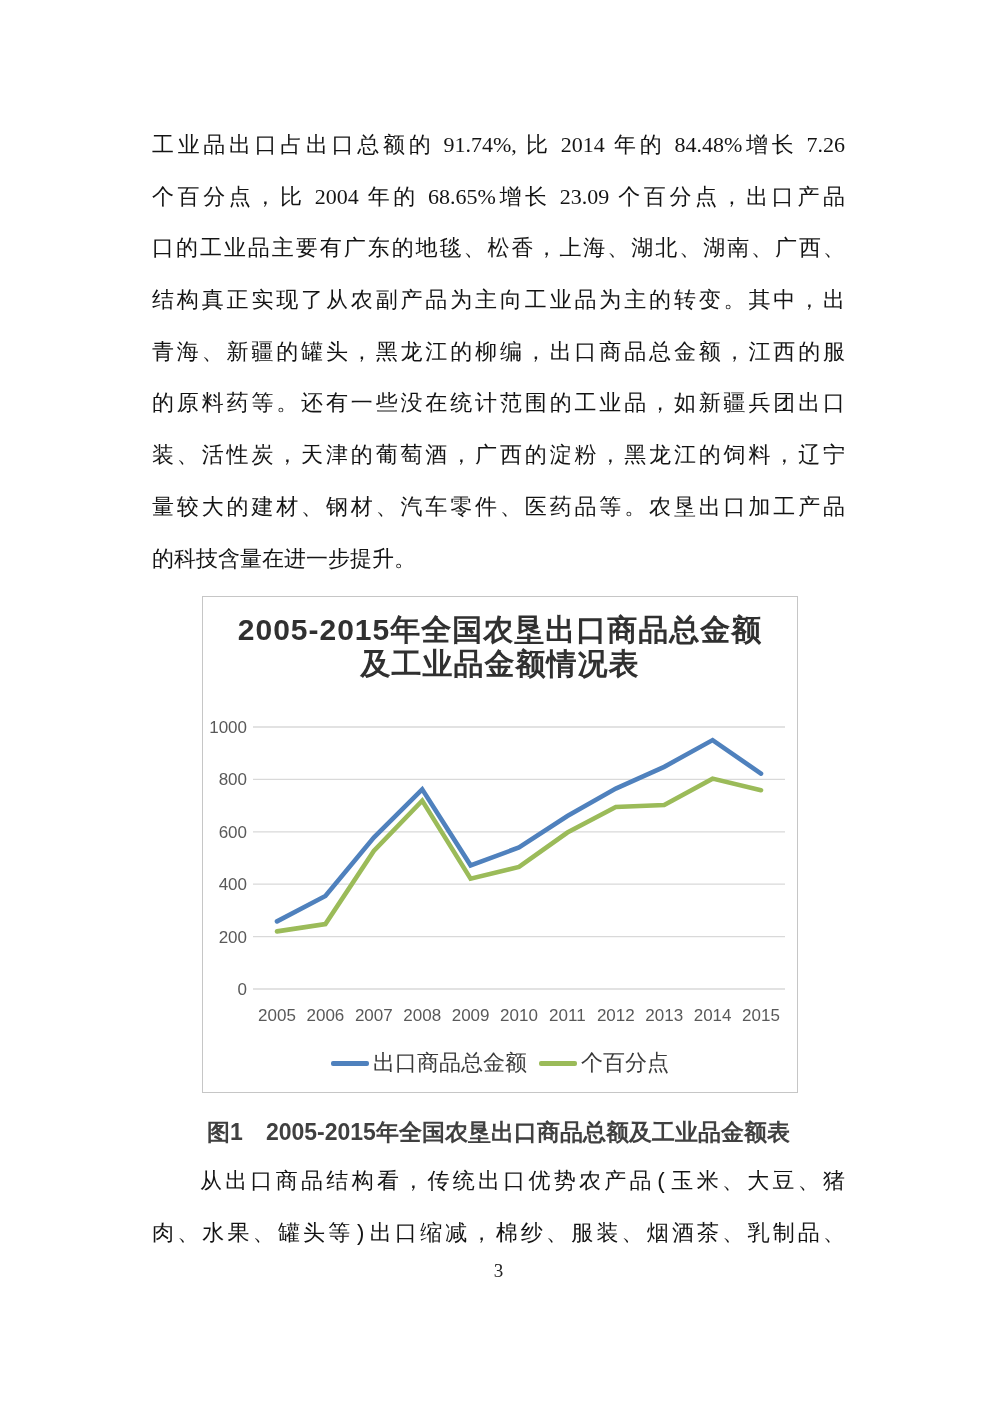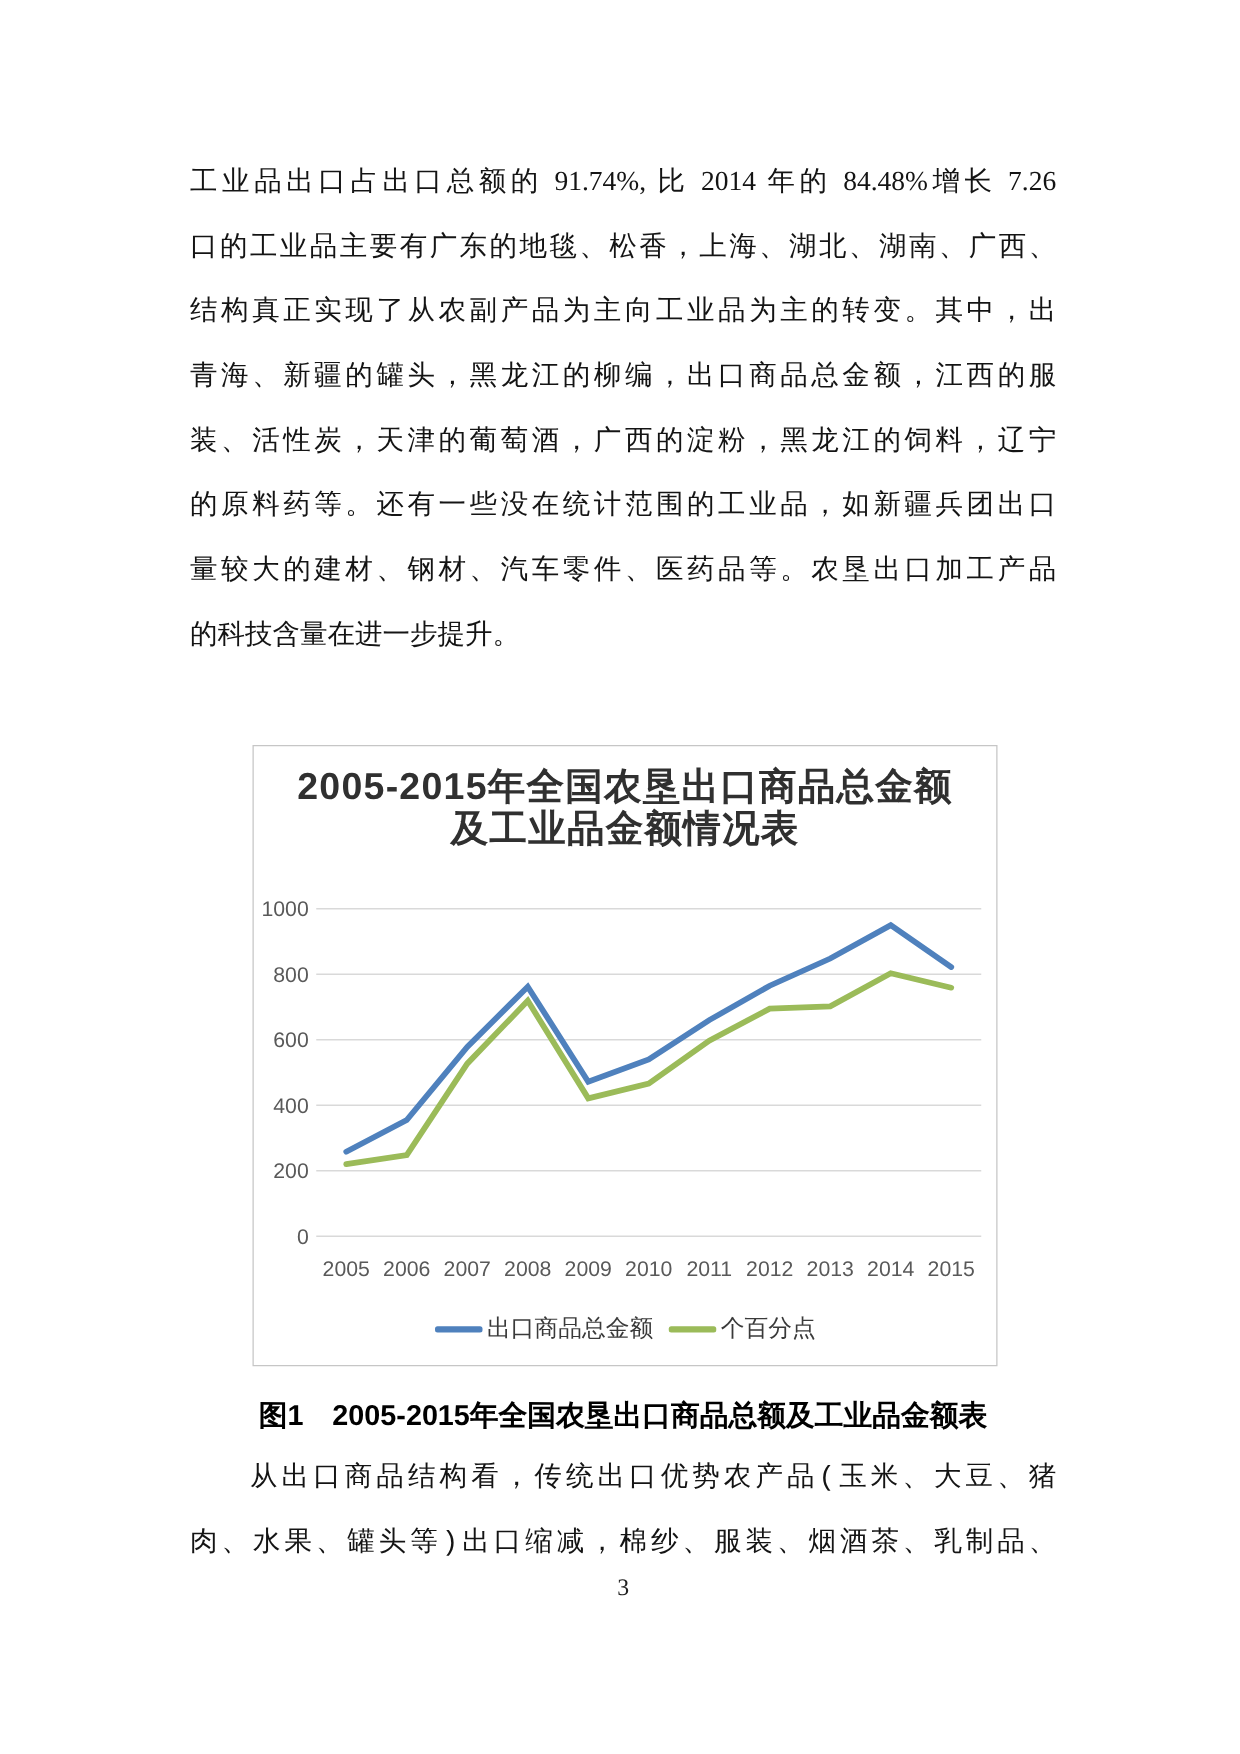--- a/index.html
+++ b/index.html
@@ -33,49 +33,50 @@
   .chart-title{
     position:absolute;top:16px;left:0;width:100%;
     text-align:center;font-weight:700;font-size:30px;line-height:34px;
     color:#303030;letter-spacing:1px;
   }
   #chart-svg{position:absolute;left:0;top:0;width:596px;height:497px;}
   #chart-svg .tick{font-family:"Liberation Sans","DejaVu Sans",sans-serif;font-size:17px;fill:#595959;}
   .chart-legend{
     position:absolute;left:0;top:452px;width:100%;height:28px;
     display:flex;align-items:center;justify-content:center;gap:4px;
-    font-size:19px;color:#3a3a3a;
+    font-size:22px;color:#3a3a3a;
   }
   .legend-swatch{display:inline-block;width:38px;height:5px;border-radius:2px;margin-right:4px;}
   .legend-item{display:flex;align-items:center;}
   .legend-item + .legend-item{margin-left:8px;}
 
   .fig-caption{
     position:absolute;left:152px;top:1117px;width:693px;
     text-align:center;
     font-family:"Liberation Sans","DejaVu Sans",sans-serif;
-    font-weight:700;font-size:23px;color:#000000;
+    font-weight:700;font-size:23px;color:#404040;
   }
   .page-number{
     position:absolute;left:152px;top:1260px;width:693px;
     text-align:center;font-size:19px;color:#222;
   }
 </style>
 </head>
 <body>
 
 <div class="page">
 
   <div class="text-block para" id="para1">
     <div class="tline">工业品出口占出口总额的 91.74%, 比 2014 年的 84.48%增长 7.26</div>
+    <div class="tline">个百分点，比 2004 年的 68.65%增长 23.09 个百分点，出口产品</div>
     <div class="tline">口的工业品主要有广东的地毯、松香，上海、湖北、湖南、广西、</div>
     <div class="tline">结构真正实现了从农副产品为主向工业品为主的转变。其中，出</div>
     <div class="tline">青海、新疆的罐头，黑龙江的柳编，出口商品总金额，江西的服</div>
+    <div class="tline">的原料药等。还有一些没在统计范围的工业品，如新疆兵团出口</div>
     <div class="tline">装、活性炭，天津的葡萄酒，广西的淀粉，黑龙江的饲料，辽宁</div>
-    <div class="tline">的原料药等。还有一些没在统计范围的工业品，如新疆兵团出口</div>
     <div class="tline">量较大的建材、钢材、汽车零件、医药品等。农垦出口加工产品</div>
     <div class="tline lastline">的科技含量在进一步提升。</div>
   </div>
 
   <div class="chart-box">
     <svg id="chart-svg" viewBox="0 0 596 497">
         <line x1="50" y1="392" x2="582" y2="392" stroke="#d9d9d9" stroke-width="1.3"></line>
         <text x="44" y="398" text-anchor="end" class="tick">0</text>
         <line x1="50" y1="339.6" x2="582" y2="339.6" stroke="#d9d9d9" stroke-width="1.3"></line>
         <text x="44" y="345.6" text-anchor="end" class="tick">200</text>

